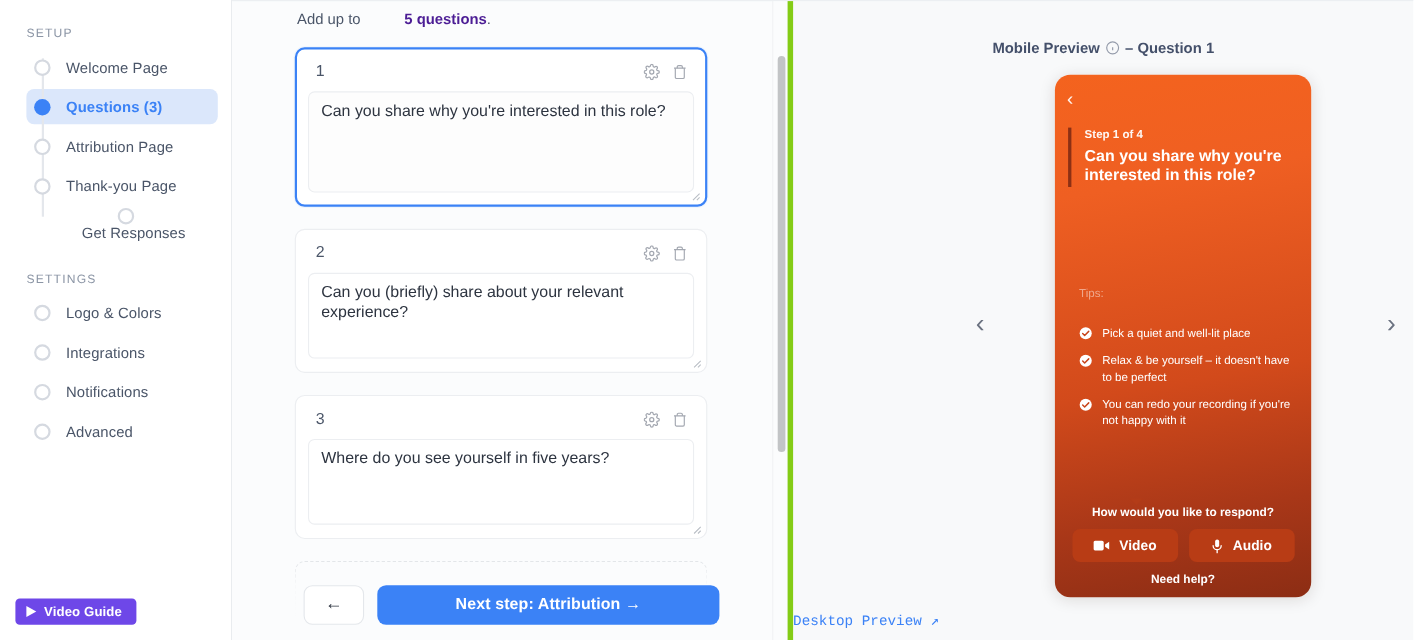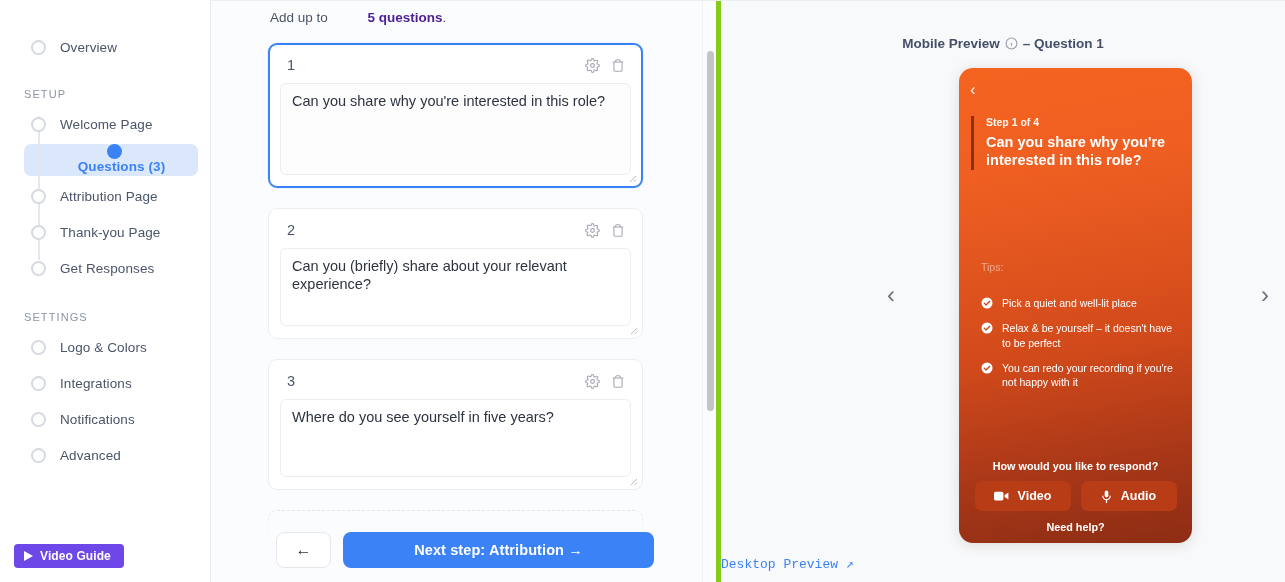--- a/index.html
+++ b/index.html
@@ -251,47 +251,43 @@
   }
   .topline { position:absolute; left:211px; right:0; top:0; height:1px; background:#eceff2; }
 </style>
 </head>
 <body>
 
 <div id="app">
 
   <div class="sidebar">
 
-    <div class="nav-item" style="margin-top:31px;">
-      <span class="nav-dot"></span>
-      <span class="nav-label">Overview</span>
-    </div>
 
     <div style="margin-top:25px;">
       <div class="section-label">SETUP</div>
       <div style="position:relative;">
         <div class="track" style="top:8px; height:144px;"></div>
 
         <div class="nav-item">
           <span class="nav-dot"></span>
           <span class="nav-label">Welcome Page</span>
         </div>
-        <div class="nav-item active" style="margin-top:4px;flex-direction:column;">
+        <div class="nav-item active" style="margin-top:4px;">
           <span class="nav-dot"></span>
           <span class="nav-label">Questions (3)</span>
         </div>
         <div class="nav-item" style="margin-top:4px;">
           <span class="nav-dot"></span>
           <span class="nav-label">Attribution Page</span>
         </div>
         <div class="nav-item" style="margin-top:4px;">
           <span class="nav-dot"></span>
           <span class="nav-label">Thank-you Page</span>
         </div>
-        <div class="nav-item" style="margin-top:4px;">
+        <div class="nav-item" style="margin-top:4px;flex-direction:column;">
           <span class="nav-dot"></span>
           <span class="nav-label">Get Responses</span>
         </div>
       </div>
     </div>
 
     <div style="margin-top:27px;">
       <div class="section-label">SETTINGS</div>
       <div class="nav-item">
         <span class="nav-dot"></span>

